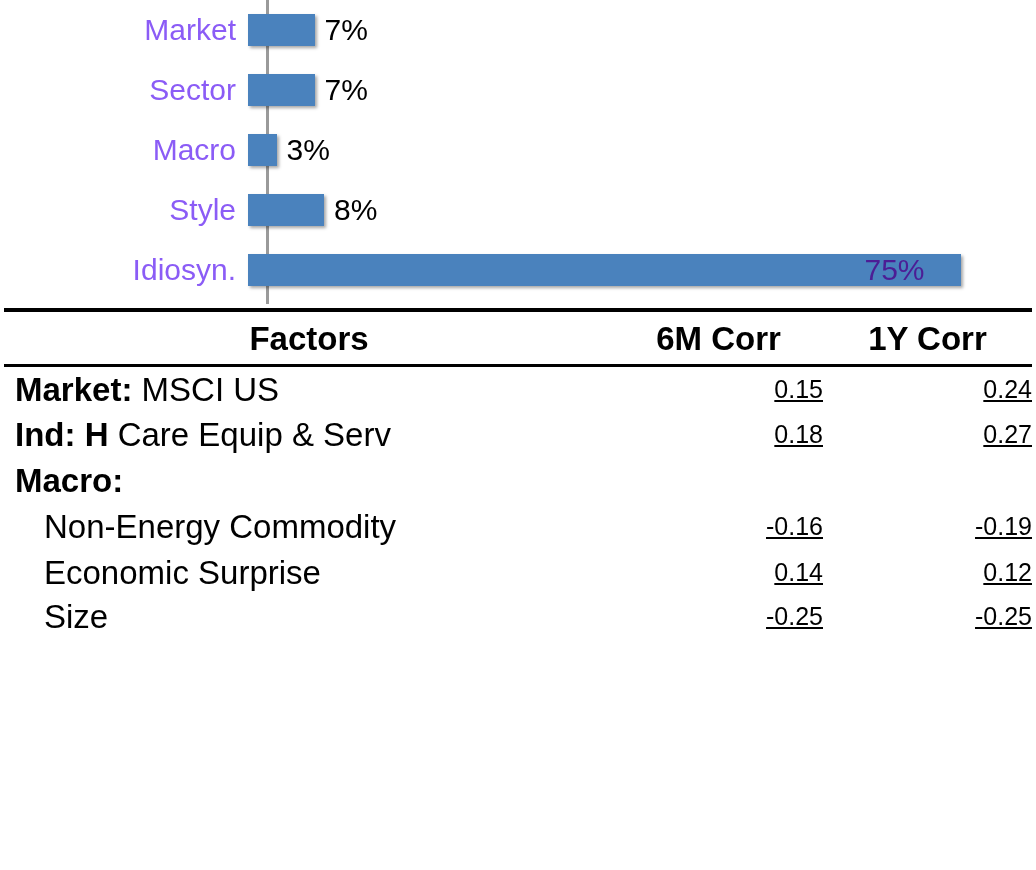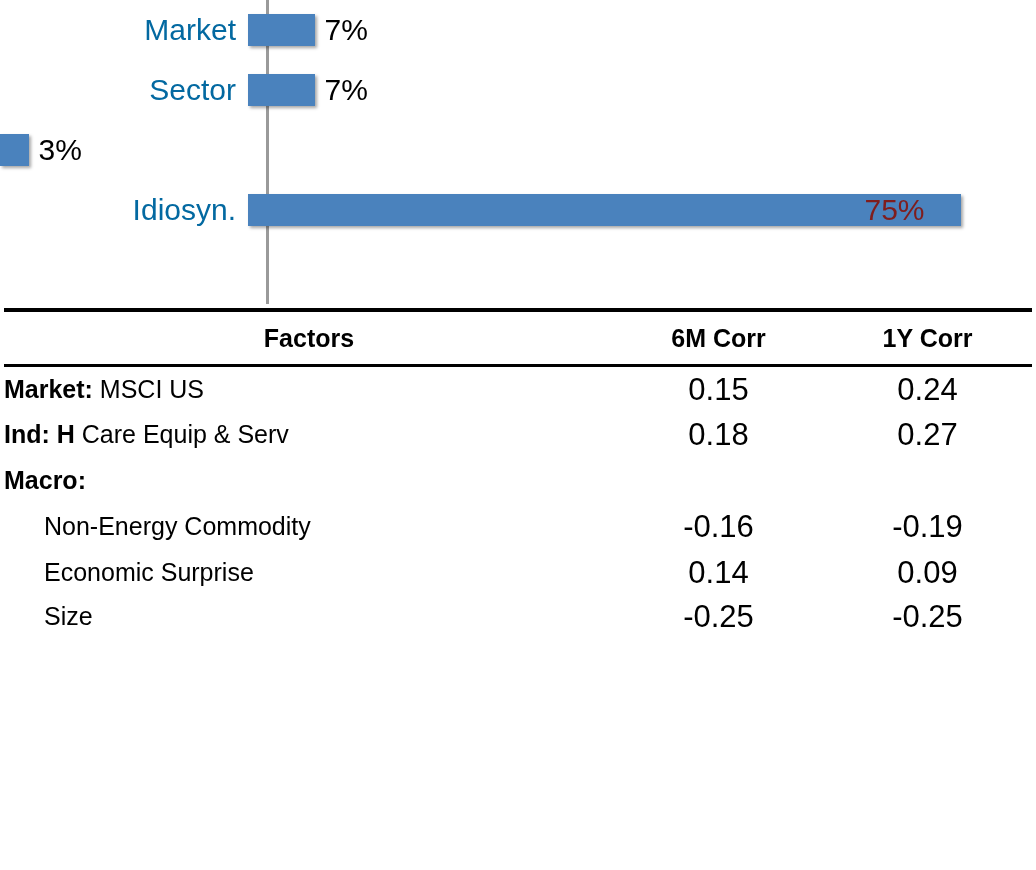--- a/index.html
+++ b/index.html
@@ -37,21 +37,21 @@
     align-items: center;
     height: 60px;
     box-sizing: border-box;
   }
   .cat-label {
     width: 248px;
     text-align: right;
     padding-right: 12px;
     font-size: 30px;
     line-height: 1;
-    color: #0369a1;
+    color: #8b5cf6;
     box-sizing: border-box;
     white-space: nowrap;
   }
   .bar-area {
     position: relative;
     flex: 1;
     height: 100%;
     display: flex;
     align-items: center;
   }
@@ -61,21 +61,21 @@
     box-shadow: 2px 2px 3px rgba(0,0,0,0.35);
   }
   .bar-value {
     font-size: 30px;
     line-height: 1;
     margin-left: 10px;
     white-space: nowrap;
   }
   .bar-value.inside {
     margin-left: -96px;
-    color: #7f1d1d;
+    color: #4c1d95;
   }
   .axis-line {
     position: absolute;
     left: 266px;
     top: 0;
     width: 3px;
     height: 304px;
     background: #9a9a9a;
   }
 
@@ -87,48 +87,49 @@
     padding: 0 4px;
   }
   table.ftable {
     width: 1028px;
     border-collapse: collapse;
     table-layout: fixed;
   }
   table.ftable th,
   table.ftable td {
     padding: 0;
-    font-size: 25px;
+    font-size: 33px;
     line-height: 1;
     vertical-align: middle;
   }
   .col-factor { width: 610px; }
   .col-num    { width: 209px; }
 
   thead th {
     height: 52px;
     font-weight: bold;
     text-align: center;
   }
   thead tr {
     border-top: 4px solid #000;
     border-bottom: 3px solid #000;
   }
   tbody tr { height: 46px; }
   tbody tr.last-row td { padding-bottom: 4px; }
   tbody td.num {
-    text-align: center;
-    font-size: 31px;
+    text-align: right;
+    font-size: 25px;
+    text-decoration: underline;
   }
   td.factor {
     text-align: left;
     padding-left: 4px;
     white-space: nowrap;
   }
-  td.factor .lead { font-weight: bold; }
+  td.factor .lead { font-weight: bold; margin-left: 11px; }
   td.factor.indent { padding-left: 40px; }
   td.factor.group  { font-weight: bold; }
 </style>
 </head>
 <body>
 
 <div class="page">
 
   <div class="chart">
     <div class="axis-line"></div>
@@ -141,23 +142,31 @@
           </div>
         </div>
         <div class="chart-row">
           <div class="cat-label">Sector</div>
           <div class="bar-area">
             <div class="bar" style="width: 66.5px; background: rgb(74, 130, 189);"></div>
             <div class="bar-value">7%</div>
           </div>
         </div>
         <div class="chart-row">
+          <div class="cat-label">Macro</div>
           <div class="bar-area">
             <div class="bar" style="width: 28.5px; background: rgb(74, 130, 189);"></div>
             <div class="bar-value">3%</div>
+          </div>
+        </div>
+        <div class="chart-row">
+          <div class="cat-label">Style</div>
+          <div class="bar-area">
+            <div class="bar" style="width: 76px; background: rgb(74, 130, 189);"></div>
+            <div class="bar-value">8%</div>
           </div>
         </div>
         <div class="chart-row">
           <div class="cat-label">Idiosyn.</div>
           <div class="bar-area">
             <div class="bar" style="width: 712.5px; background: rgb(74, 130, 189);"></div>
             <div class="bar-value inside">75%</div>
           </div>
         </div>
       </div>
@@ -194,21 +203,21 @@
             <td class="num"></td>
           </tr>
           <tr>
             <td class="factor indent"><span>Non-Energy Commodity</span></td>
             <td class="num">-0.16</td>
             <td class="num">-0.19</td>
           </tr>
           <tr>
             <td class="factor indent"><span>Economic Surprise</span></td>
             <td class="num">0.14</td>
-            <td class="num">0.09</td>
+            <td class="num">0.12</td>
           </tr>
           <tr class="last-row">
             <td class="factor indent"><span>Size</span></td>
             <td class="num">-0.25</td>
             <td class="num">-0.25</td>
           </tr>
         </tbody>
     </table>
 
   </div>

